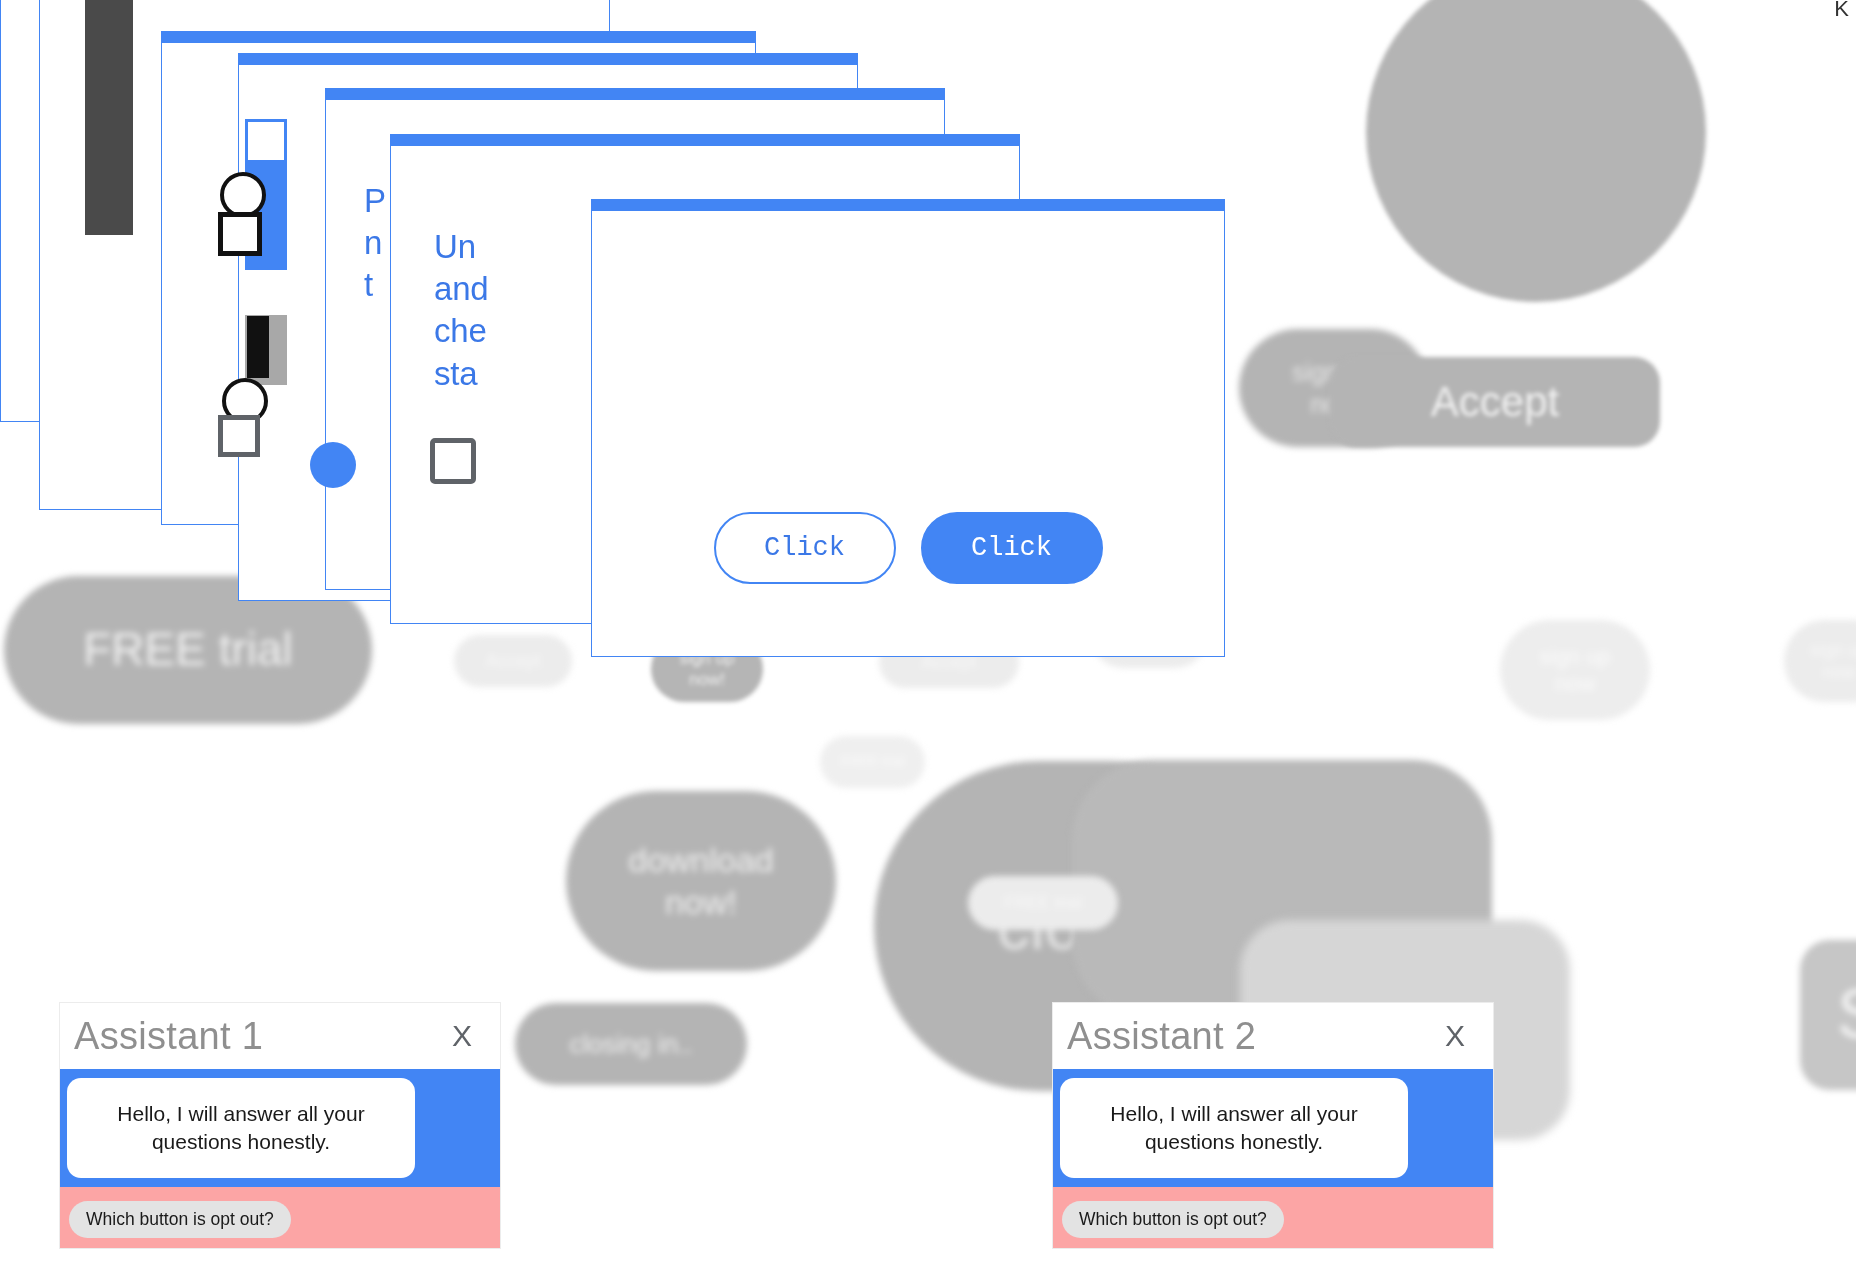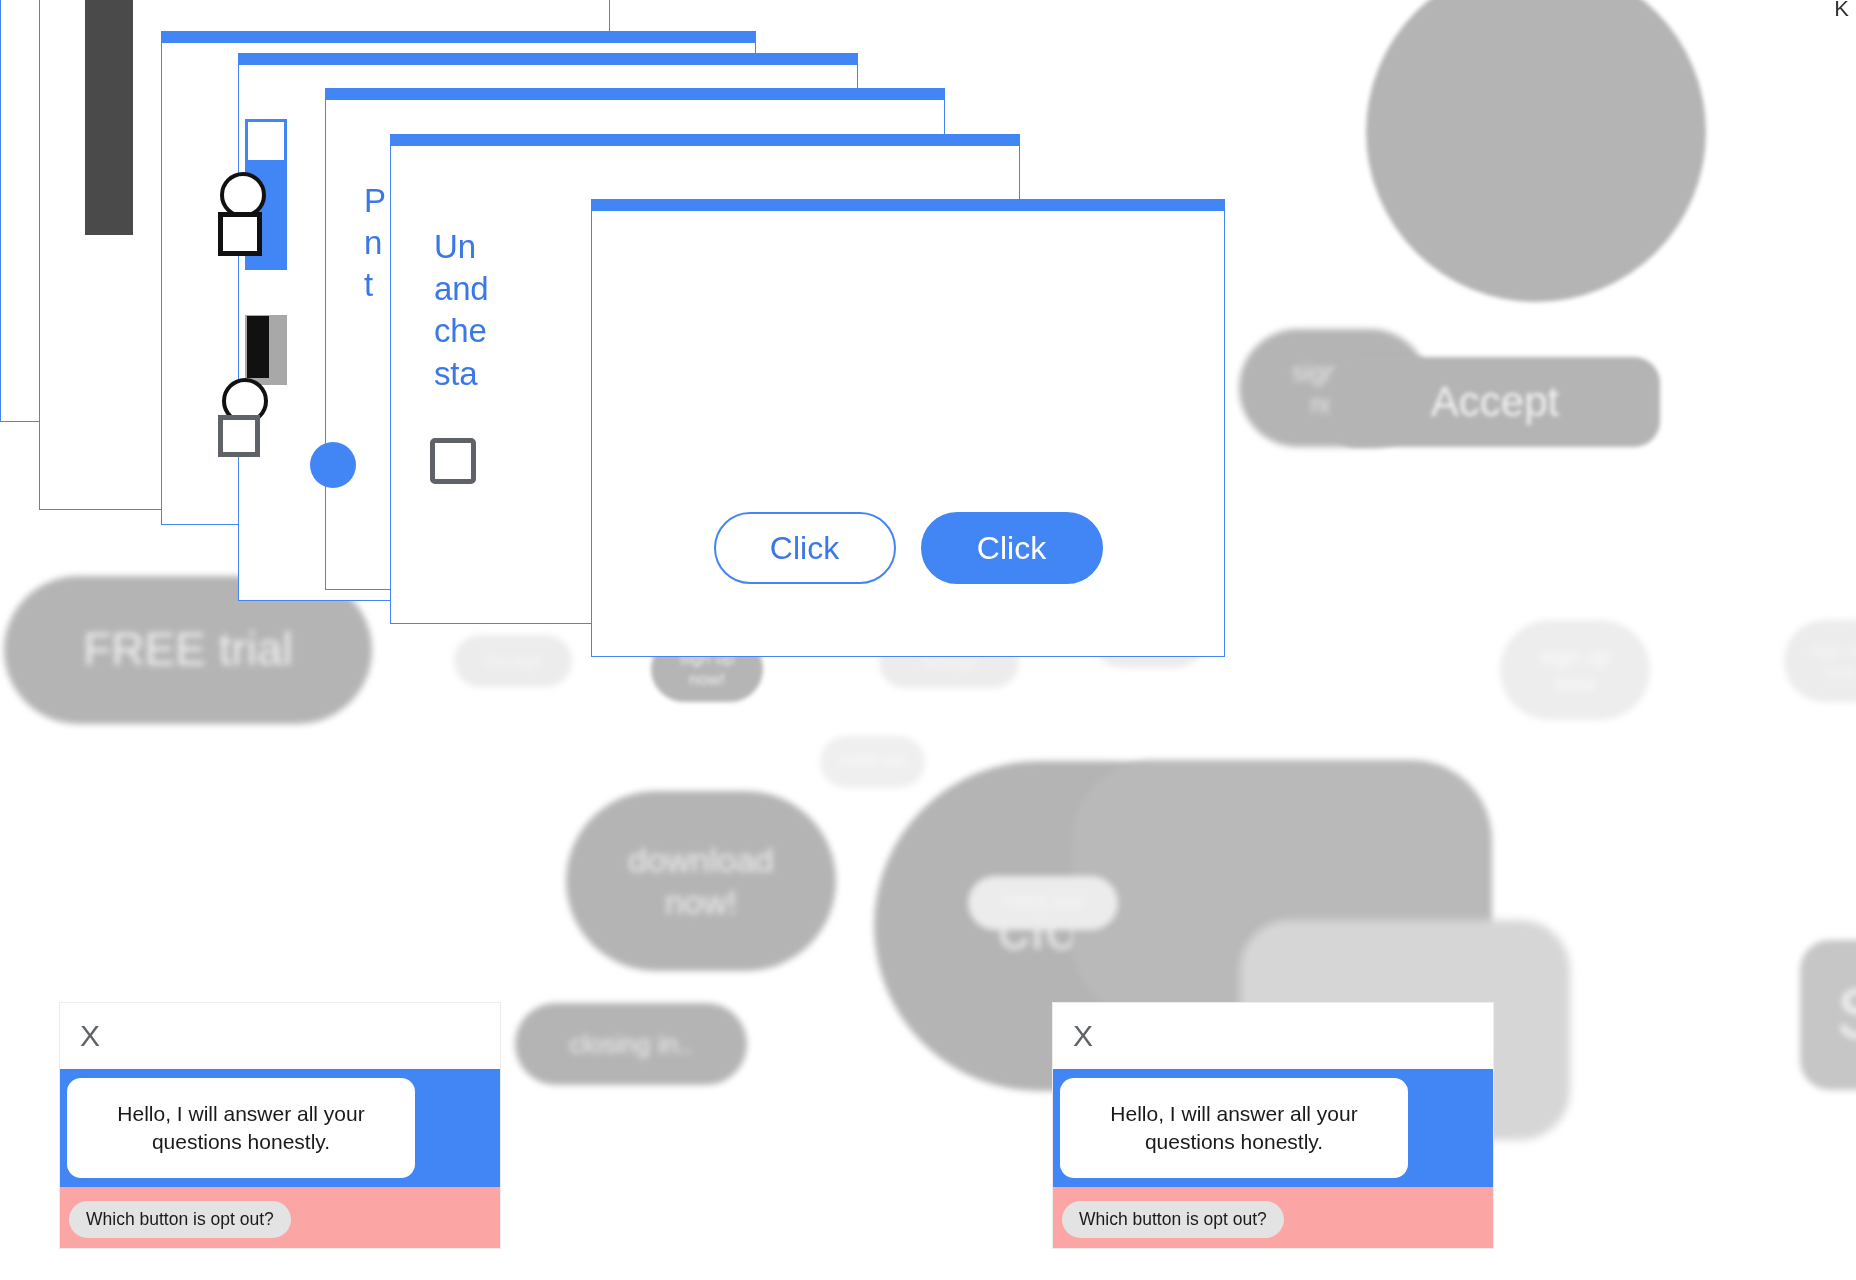--- a/index.html
+++ b/index.html
@@ -137,27 +137,27 @@
     left: 0; right: 0;
     top: 312px;
     display: flex;
     justify-content: center;
     gap: 25px;
   }
   .pill {
     width: 182px;
     height: 72px;
     border-radius: 40px;
-    font-size: 32px;
+    font-size: 27px;
     display: flex;
     align-items: center;
     justify-content: center;
     box-sizing: border-box;
     cursor: pointer;
-    font-family: Liberation Sans, sans-serif;
+    font-family: Liberation Mono, monospace;
   }
   .pill.outline {
     background: #ffffff;
     border: 2.5px solid #4285f4;
     color: #3b78e7;
   }
   .pill.filled {
     background: #4285f4;
     border: 2.5px solid #4285f4;
     color: #ffffff;
@@ -332,29 +332,31 @@
   <div class="topbar"></div>
   <div class="btn-row">
     <div class="pill outline">Click</div>
     <div class="pill filled">Click</div>
   </div>
 </div>
 
 <div id="assistant-layer">
     <div class="assistant" style="left: 60px; top: 1003px; width: 440px;">
       <div class="titlebar">
+        <div class="title">Assistant 1</div>
         <div class="close-x">X</div>
       </div>
       <div class="msg-strip">
         <div class="bubble">Hello, I will answer all your questions honestly.</div>
       </div>
       <div class="chips"><div class="chip">Which button is opt out?</div></div>
     </div>
     <div class="assistant" style="left: 1053px; top: 1003px; width: 440px;">
       <div class="titlebar">
+        <div class="title">Assistant 2</div>
         <div class="close-x">X</div>
       </div>
       <div class="msg-strip">
         <div class="bubble">Hello, I will answer all your questions honestly.</div>
       </div>
       <div class="chips"><div class="chip">Which button is opt out?</div></div>
     </div>
   </div>
 
 </body></html>

